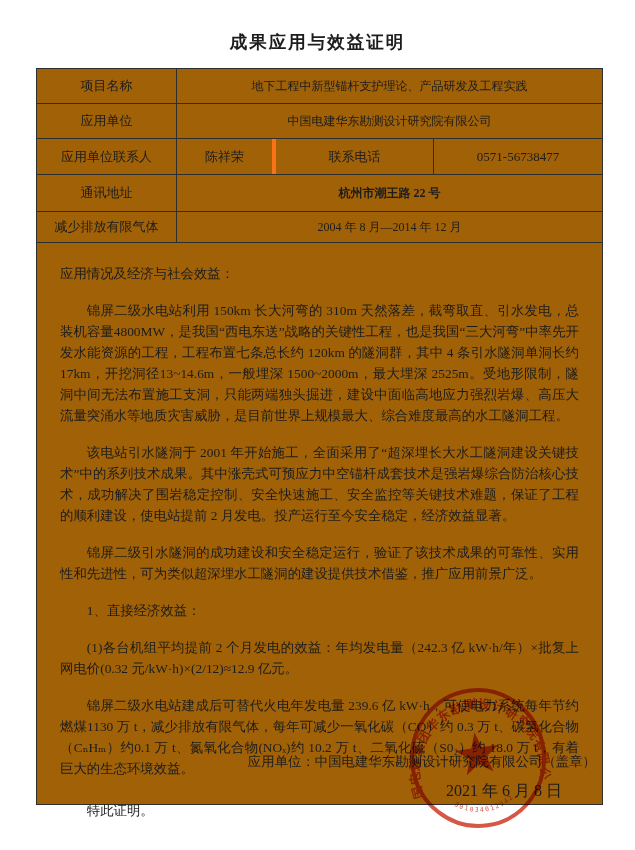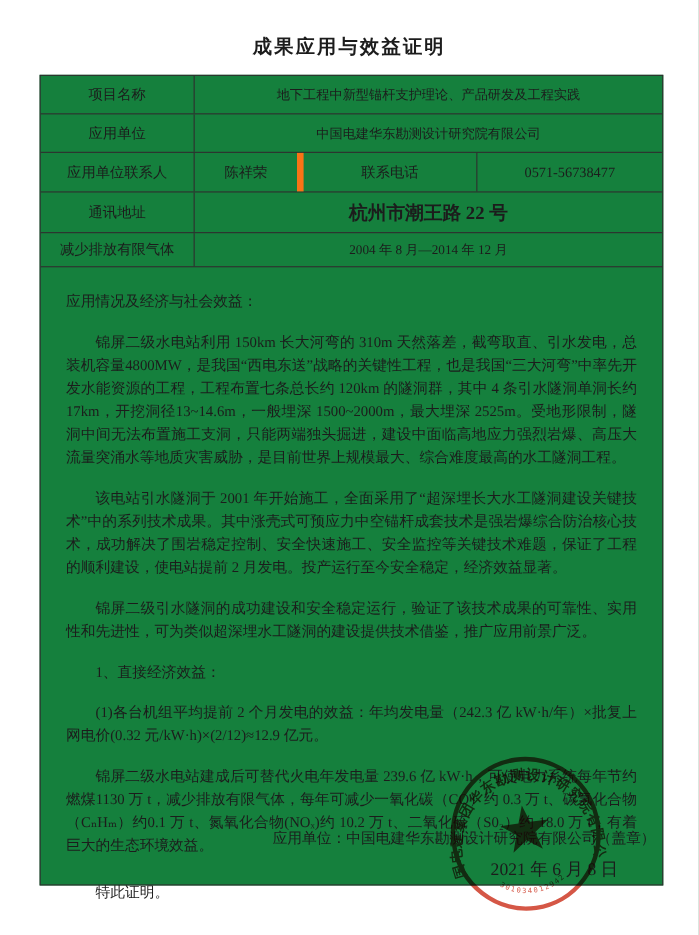--- a/index.html
+++ b/index.html
@@ -17,40 +17,40 @@
   .doc-title {
     position: absolute; top: 30px; left: 0; width: 100%;
     text-align: center;
     font-size: 17.5px; font-weight: bold; letter-spacing: 2px;
   }
   .doc-table {
     position: absolute; left: 36px; top: 68px;
     width: 567px; height: 737px;
     border: 1.6px solid #2e2e2e;
     display: flex; flex-direction: column;
-    background: #15803d;
+    background: #a16207;
   }
   .t-row { display: flex; border-bottom: 1px solid #2e2e2e; flex: 0 0 auto; }
   .t-row.r1 { height: 35px; }
   .t-row.r2 { height: 35px; }
   .t-row.r3 { height: 36px; }
   .t-row.r4 { height: 37px; }
   .t-row.r5 { height: 31px; }
   .t-row.r6 { flex: 1 1 auto; border-bottom: none; }
   .cell {
     display: flex; align-items: center; justify-content: center;
     font-size: 13px; text-align: center;
     padding: 2px 4px;
   }
   .cell.lab { width: 140px; flex: 0 0 140px; border-right: 1px solid #2e2e2e; }
   .cell.val { flex: 1 1 auto; font-size: 12px; }
-  .cell.c-name  { width: 99px;  flex: 0 0 99px;  border-right: 6px solid #f97316; }
+  .cell.c-name  { width: 99px;  flex: 0 0 99px;  border-right: 4px solid #f97316; }
   .cell.c-plab  { width: 158px; flex: 0 0 158px; border-right: 1px solid #2e2e2e; }
   .cell.c-phone { flex: 1 1 auto; }
-  .cell.bold { font-weight: bold; font-size: 17px; }
+  .cell.bold { font-weight: bold; font-size: 12px; }
   .content-cell {
     flex: 1 1 auto;
     position: relative;
     padding: 4px 7px;
     font-size: 13.4px;
     line-height: 21px;
     text-align: justify;
   }
   .body-p { margin: 16px; }
   .body-p.indent { text-indent: 2em; }

